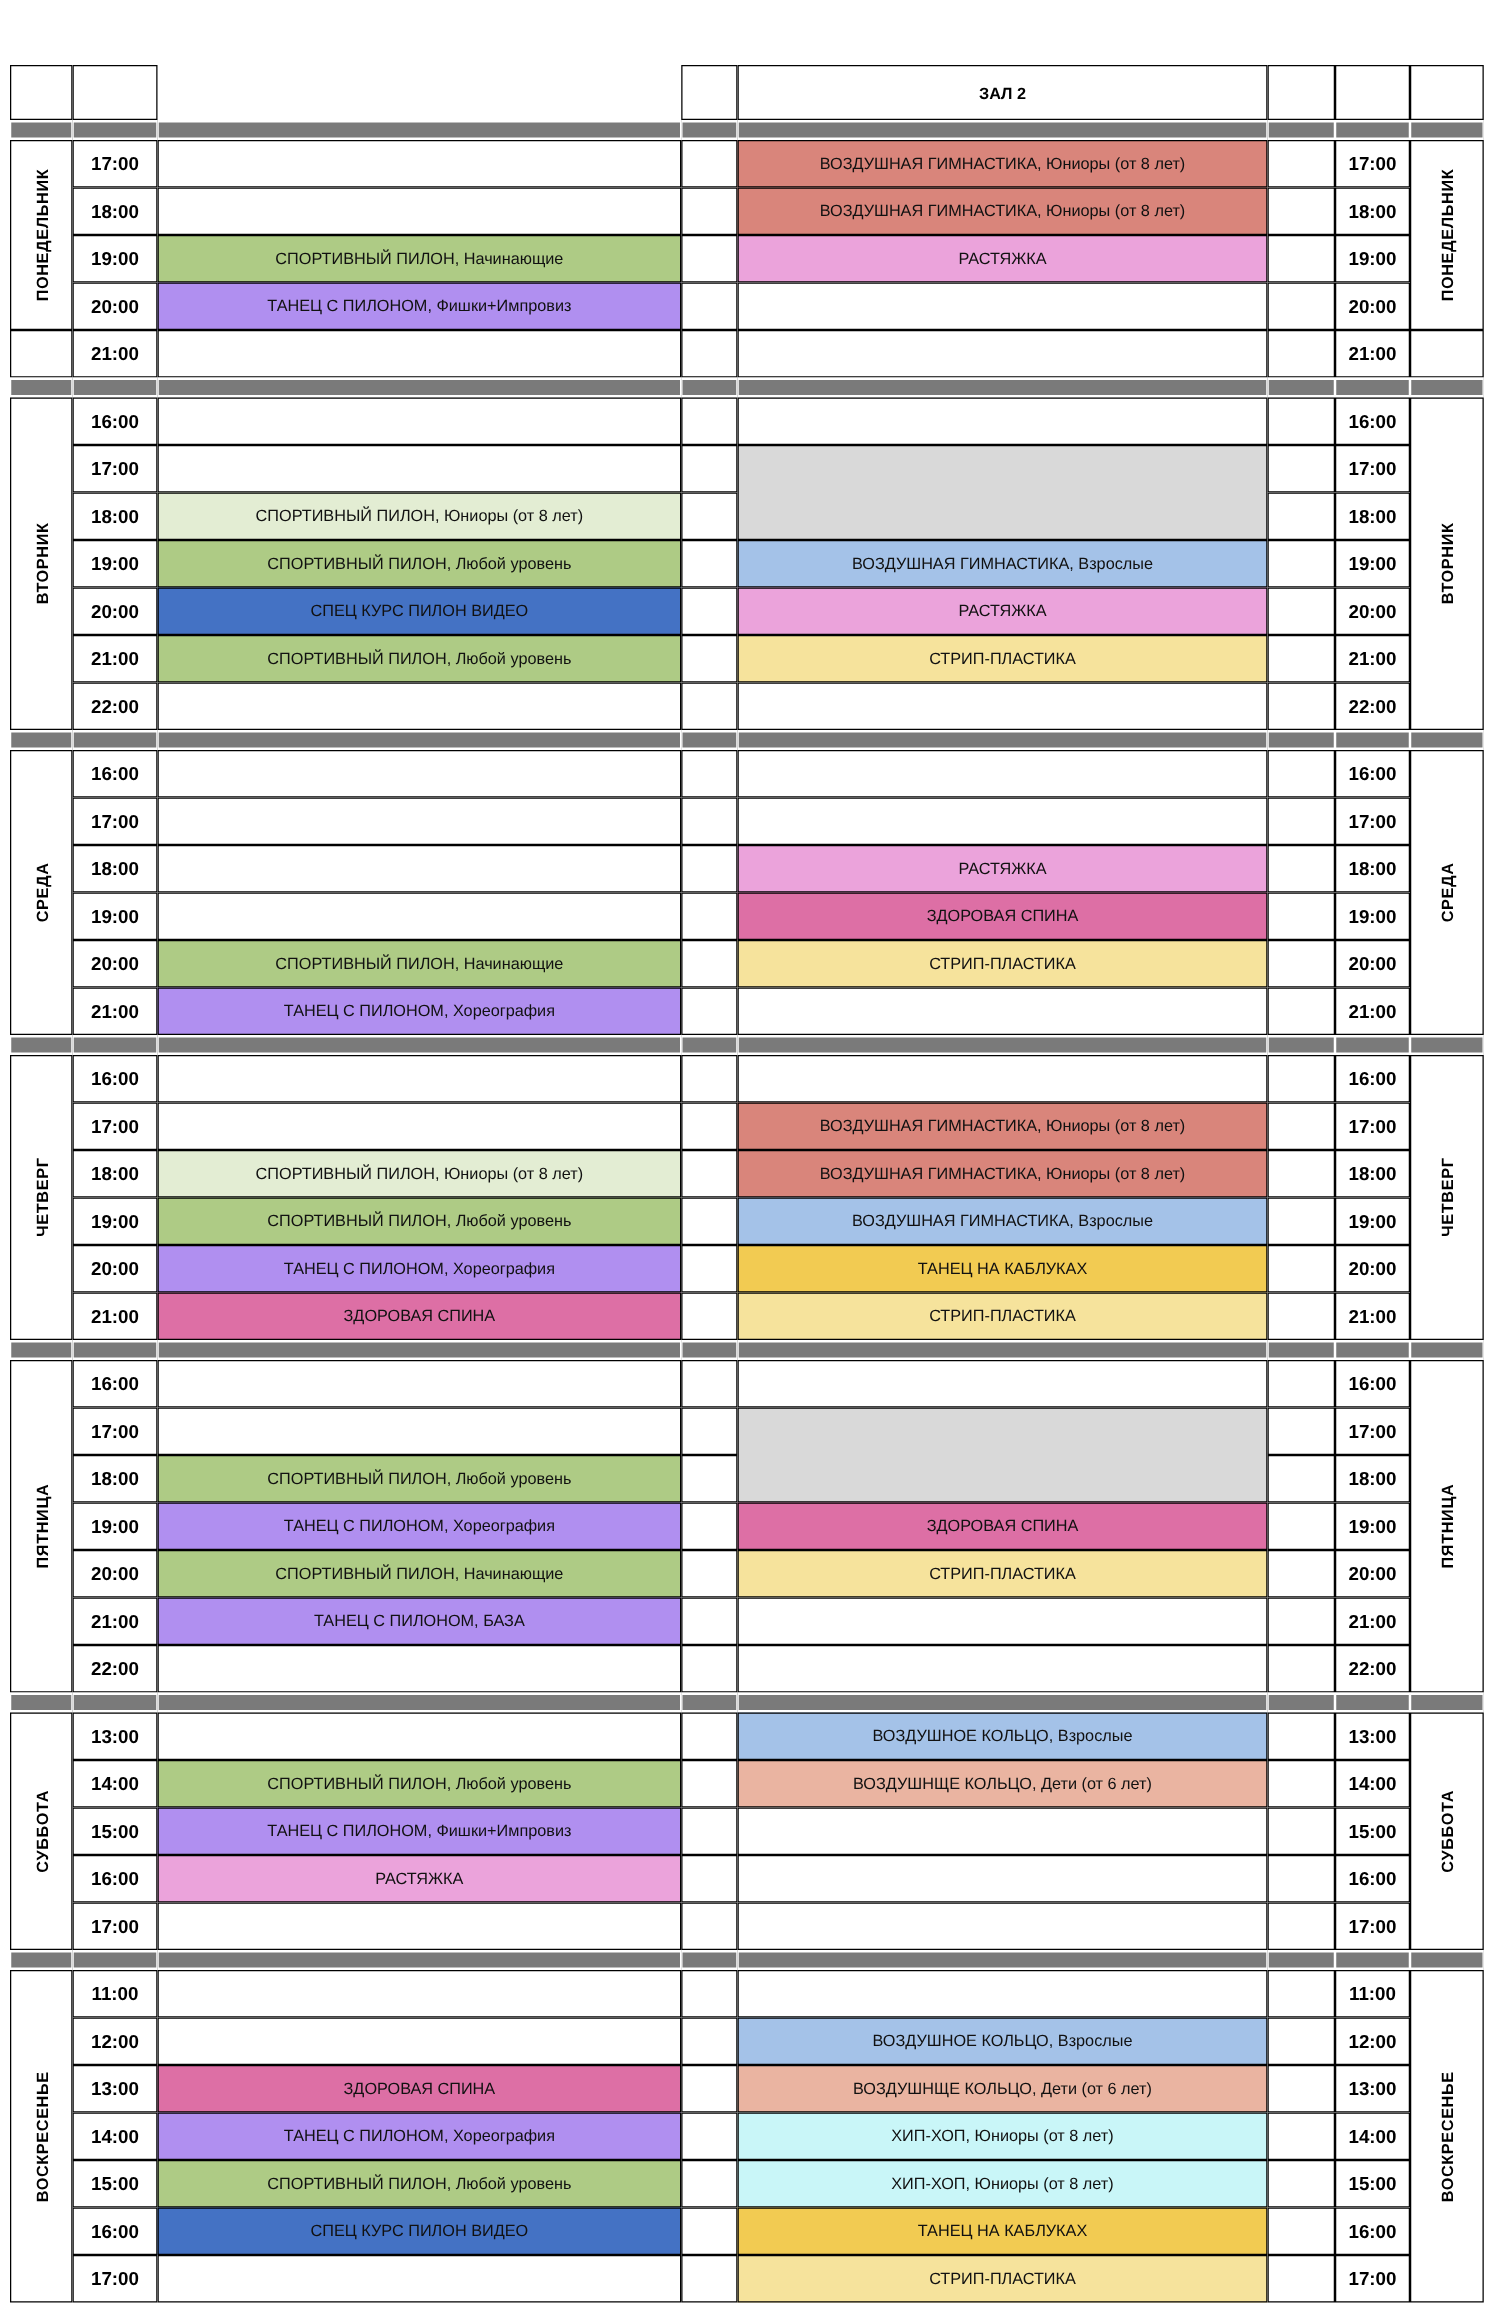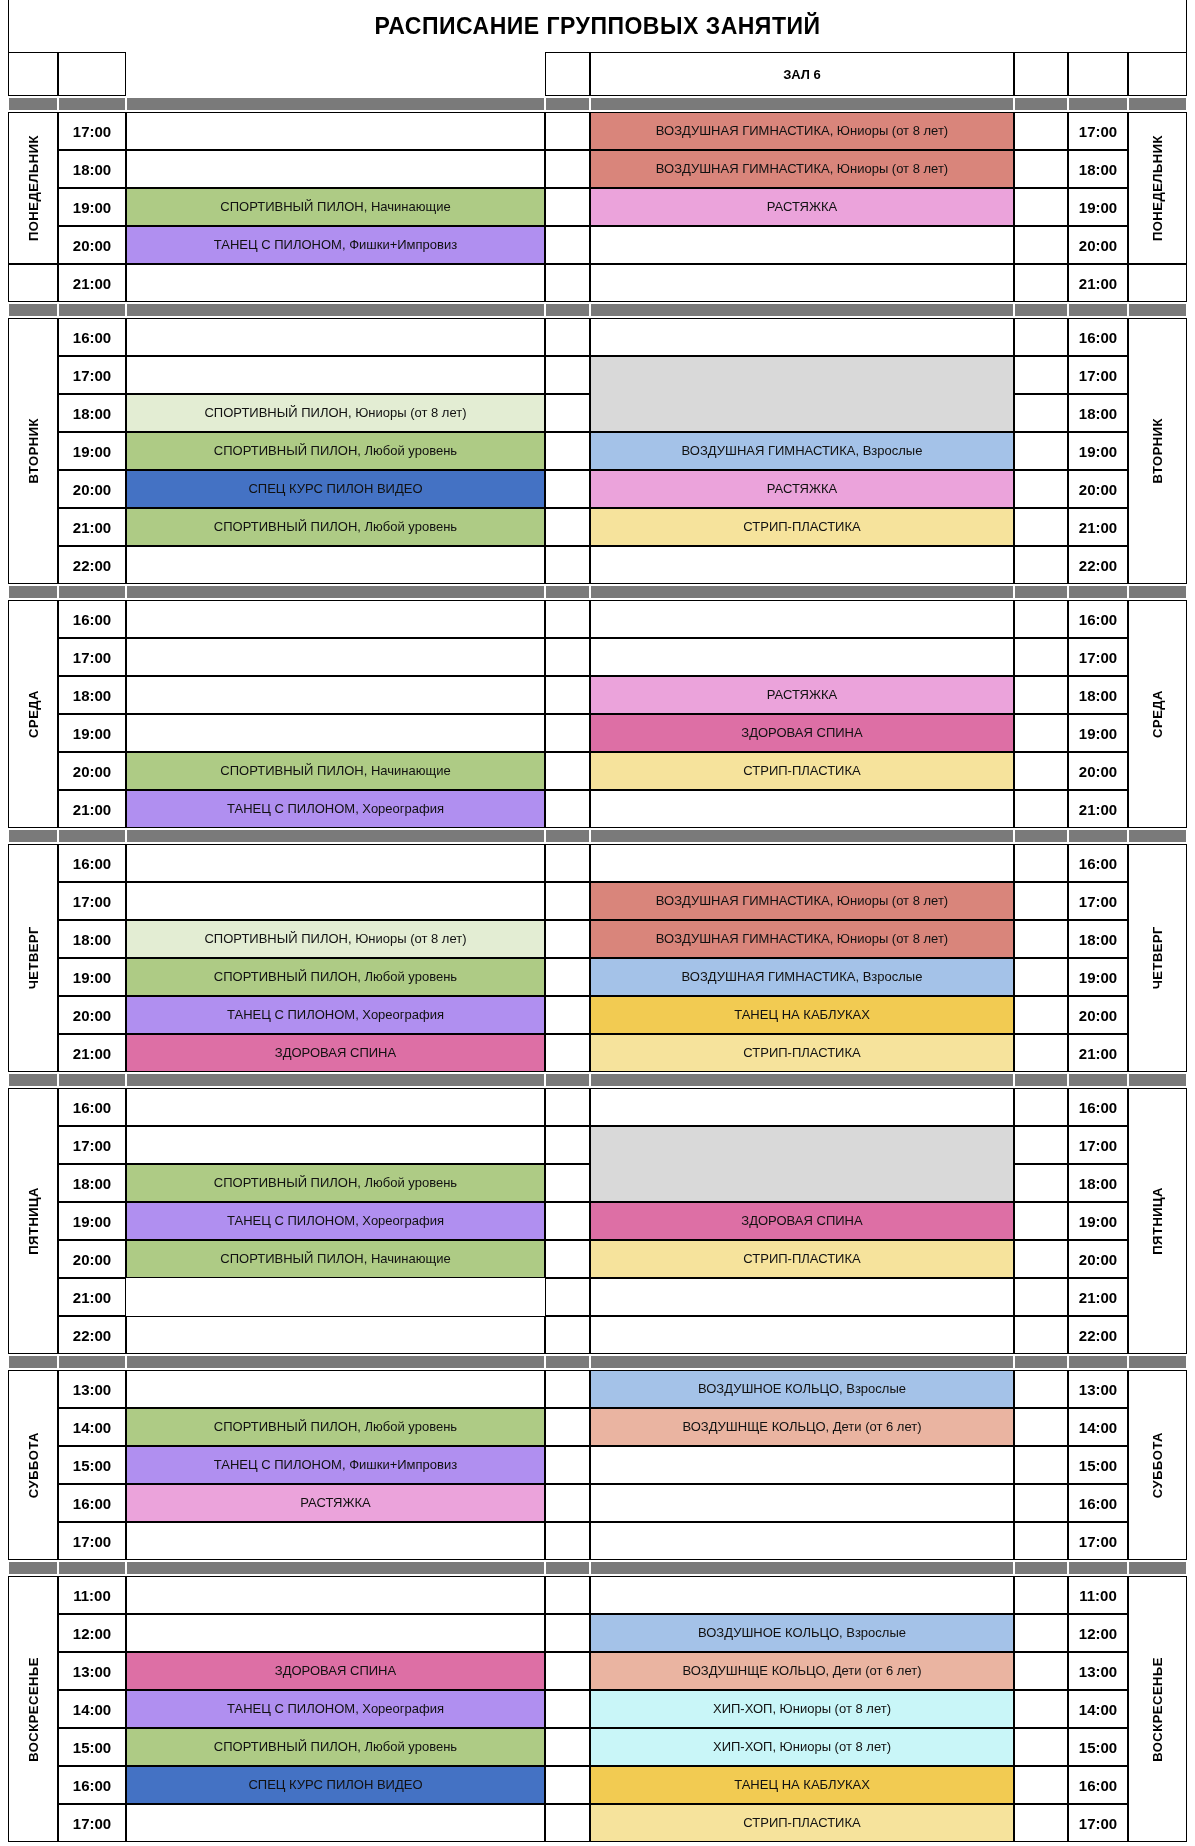--- a/index.html
+++ b/index.html
@@ -38,25 +38,24 @@
   .day-label span {
     writing-mode:vertical-rl; transform:rotate(180deg);
     font-weight:bold; font-size:13px; letter-spacing:0.5px; color:#000;
     white-space:nowrap;
   }
 </style>
 </head>
 <body>
 
 <div id="schedule-grid" style="grid-template-rows: 52px 44px 16px 38px 38px 38px 38px 38px 16px 38px 38px 38px 38px 38px 38px 38px 16px 38px 38px 38px 38px 38px 38px 16px 38px 38px 38px 38px 38px 38px 16px 38px 38px 38px 38px 38px 38px 38px 16px 38px 38px 38px 38px 38px 16px 38px 38px 38px 38px 38px 38px 38px;">
-  <div class="cell title-cell">РАСПИСАНИЕ ГРУППОВЫХ ЗАНЯТИЙ</div>
   <div class="cell hcell c2"></div>
   <div class="cell hcell c3"></div>
   <div class="cell hcell c5"></div>
-  <div class="cell hcell c6">ЗАЛ 6</div>
+  <div class="cell hcell c6">ЗАЛ 2</div>
   <div class="cell hcell c7"></div>
   <div class="cell hcell c8"></div>
   <div class="cell hcell c9"></div>
 <div class="cell divider-cell" style="grid-area: 3 / 2;"></div>
     <div class="cell divider-cell" style="grid-area: 3 / 3;"></div>
     <div class="cell divider-cell" style="grid-area: 3 / 4;"></div>
     <div class="cell divider-cell" style="grid-area: 3 / 5;"></div>
     <div class="cell divider-cell" style="grid-area: 3 / 6;"></div>
     <div class="cell divider-cell" style="grid-area: 3 / 7;"></div>
     <div class="cell divider-cell" style="grid-area: 3 / 8;"></div>
@@ -285,20 +284,21 @@
     <div class="cell class-cell" style="grid-area: 35 / 6 / span 1; background: rgb(221, 111, 165);">ЗДОРОВАЯ СПИНА</div>
     <div class="cell " style="grid-area: 35 / 7;"></div>
     <div class="cell time-cell" style="grid-area: 35 / 8;">19:00</div>
     <div class="cell time-cell" style="grid-area: 36 / 3;">20:00</div>
     <div class="cell class-cell" style="grid-area: 36 / 4 / span 1; background: rgb(174, 203, 133);">СПОРТИВНЫЙ ПИЛОН, Начинающие</div>
     <div class="cell " style="grid-area: 36 / 5;"></div>
     <div class="cell class-cell" style="grid-area: 36 / 6 / span 1; background: rgb(246, 227, 156);">СТРИП-ПЛАСТИКА</div>
     <div class="cell " style="grid-area: 36 / 7;"></div>
     <div class="cell time-cell" style="grid-area: 36 / 8;">20:00</div>
     <div class="cell time-cell" style="grid-area: 37 / 3;">21:00</div>
+    <div class="cell class-cell" style="grid-area: 37 / 4 / span 1; background: rgb(176, 143, 240);">ТАНЕЦ С ПИЛОНОМ, БАЗА</div>
     <div class="cell " style="grid-area: 37 / 5;"></div>
     <div class="cell class-cell" style="grid-area: 37 / 6;"></div>
     <div class="cell " style="grid-area: 37 / 7;"></div>
     <div class="cell time-cell" style="grid-area: 37 / 8;">21:00</div>
     <div class="cell time-cell" style="grid-area: 38 / 3;">22:00</div>
     <div class="cell class-cell" style="grid-area: 38 / 4;"></div>
     <div class="cell " style="grid-area: 38 / 5;"></div>
     <div class="cell class-cell" style="grid-area: 38 / 6;"></div>
     <div class="cell " style="grid-area: 38 / 7;"></div>
     <div class="cell time-cell" style="grid-area: 38 / 8;">22:00</div>

